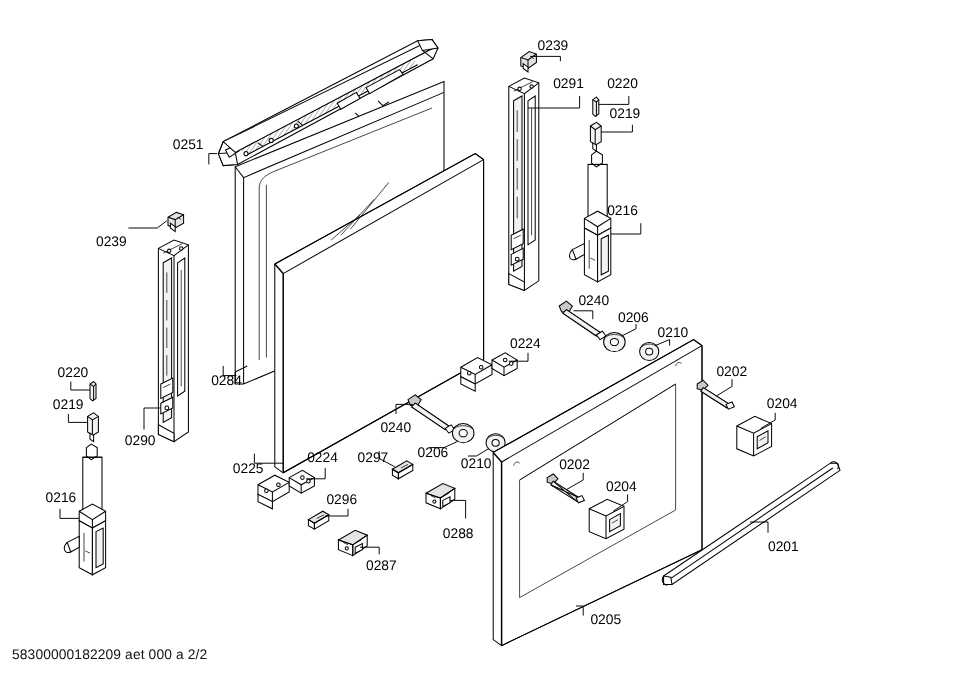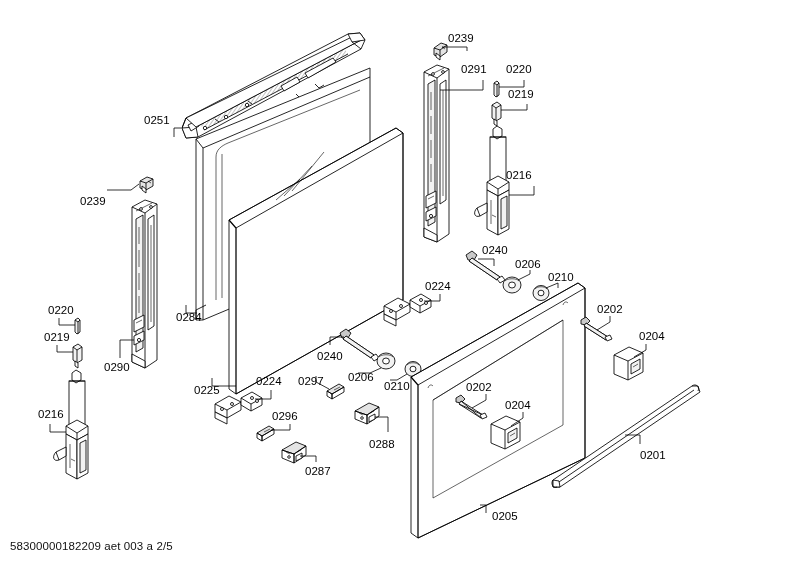--- a/index.html
+++ b/index.html
@@ -461,15 +461,15 @@
     <path class="ln" d="M692,386 C696,383 700,387 698,391"></path>
     <path class="ln" d="M553,480 C550,484 554,489 557,487"></path>
   </g>
   <g>
     <path class="leader" d="M625,435 L640,435 L640,444"></path>
   </g>
   <text class="lbl" x="640" y="459">0201</text>
 
 </svg>
 
-<div class="footer">58300000182209 aet 003 a 2/5</div>
+<div class="footer">58300000182209 aet 000 a 2/2</div>
 
 </div>
 
 </body></html>

